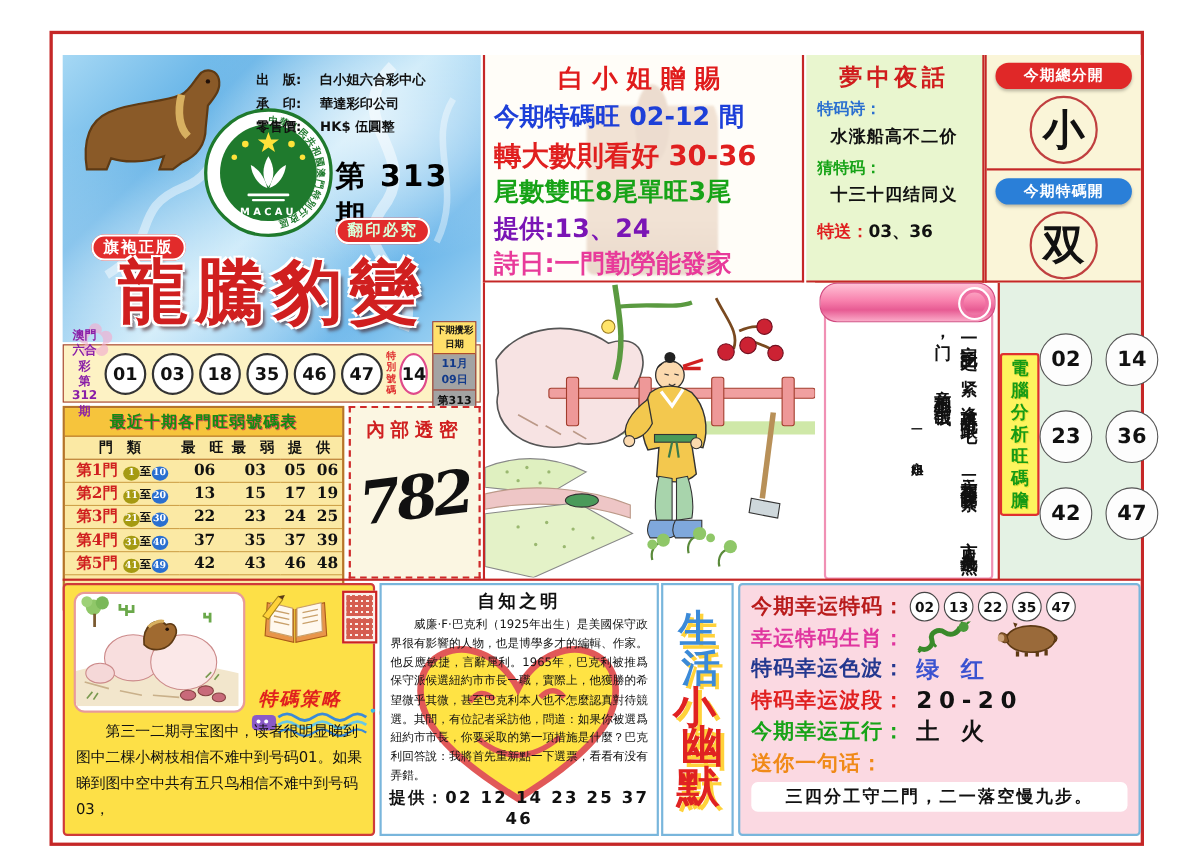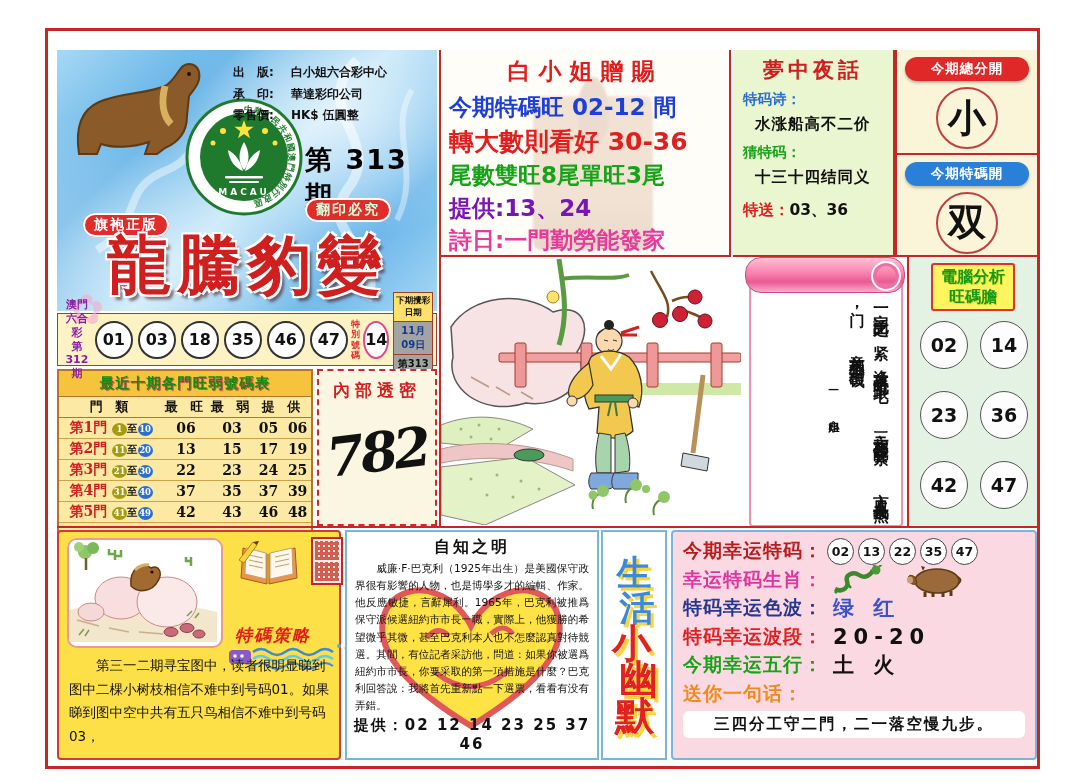--- a/index.html
+++ b/index.html
@@ -110,21 +110,21 @@
         border:2px solid #fff;box-shadow:0 0 0 3px #ee6fa2 inset;}
   .paper{position:absolute;left:4px;top:26px;width:150px;height:240px;background:#fff;
          border:2px solid #f090b4;border-radius:4px;}
   .vtext{position:absolute;right:8px;top:14px;height:200px;writing-mode:vertical-rl;text-orientation:upright;
          font-size:15.5px;font-weight:bold;letter-spacing:3px;line-height:1.55;font-family:"DejaVu Serif",serif;}
   .vtext .head{font-weight:900;}
   .vtext .sig{font-size:11px;padding-top:84px;letter-spacing:1px;}
 
   
   .comp{left:907px;top:257px;width:130px;height:270px;background:#e4f2e4;border-left:2px solid #c52727;
-        display:flex;flex-direction:column;align-items:center;}
+        display:flex;flex-direction:row;align-items:center;}
   .comp-title{margin-top:6px;background:#fef45e;border:2px solid #e03030;border-radius:3px;
         padding:2px 8px;text-align:center;font-size:16px;font-weight:900;color:#159a15;line-height:1.25;
         text-shadow:1px 1px 0 #e8e13a;}
   .comp-grid{margin-top:10px;display:grid;grid-template-columns:repeat(2,46px);grid-gap:22px 14px;}
   .comp-ball{width:46px;height:46px;border-radius:50%;background:#fdfdfd;border:1.5px solid #555;
         display:flex;align-items:center;justify-content:center;font-size:19px;font-weight:bold;}
 
   
   .hdiv{left:57px;top:526px;width:980px;height:0;border-top:2px solid #c52727;}
 

